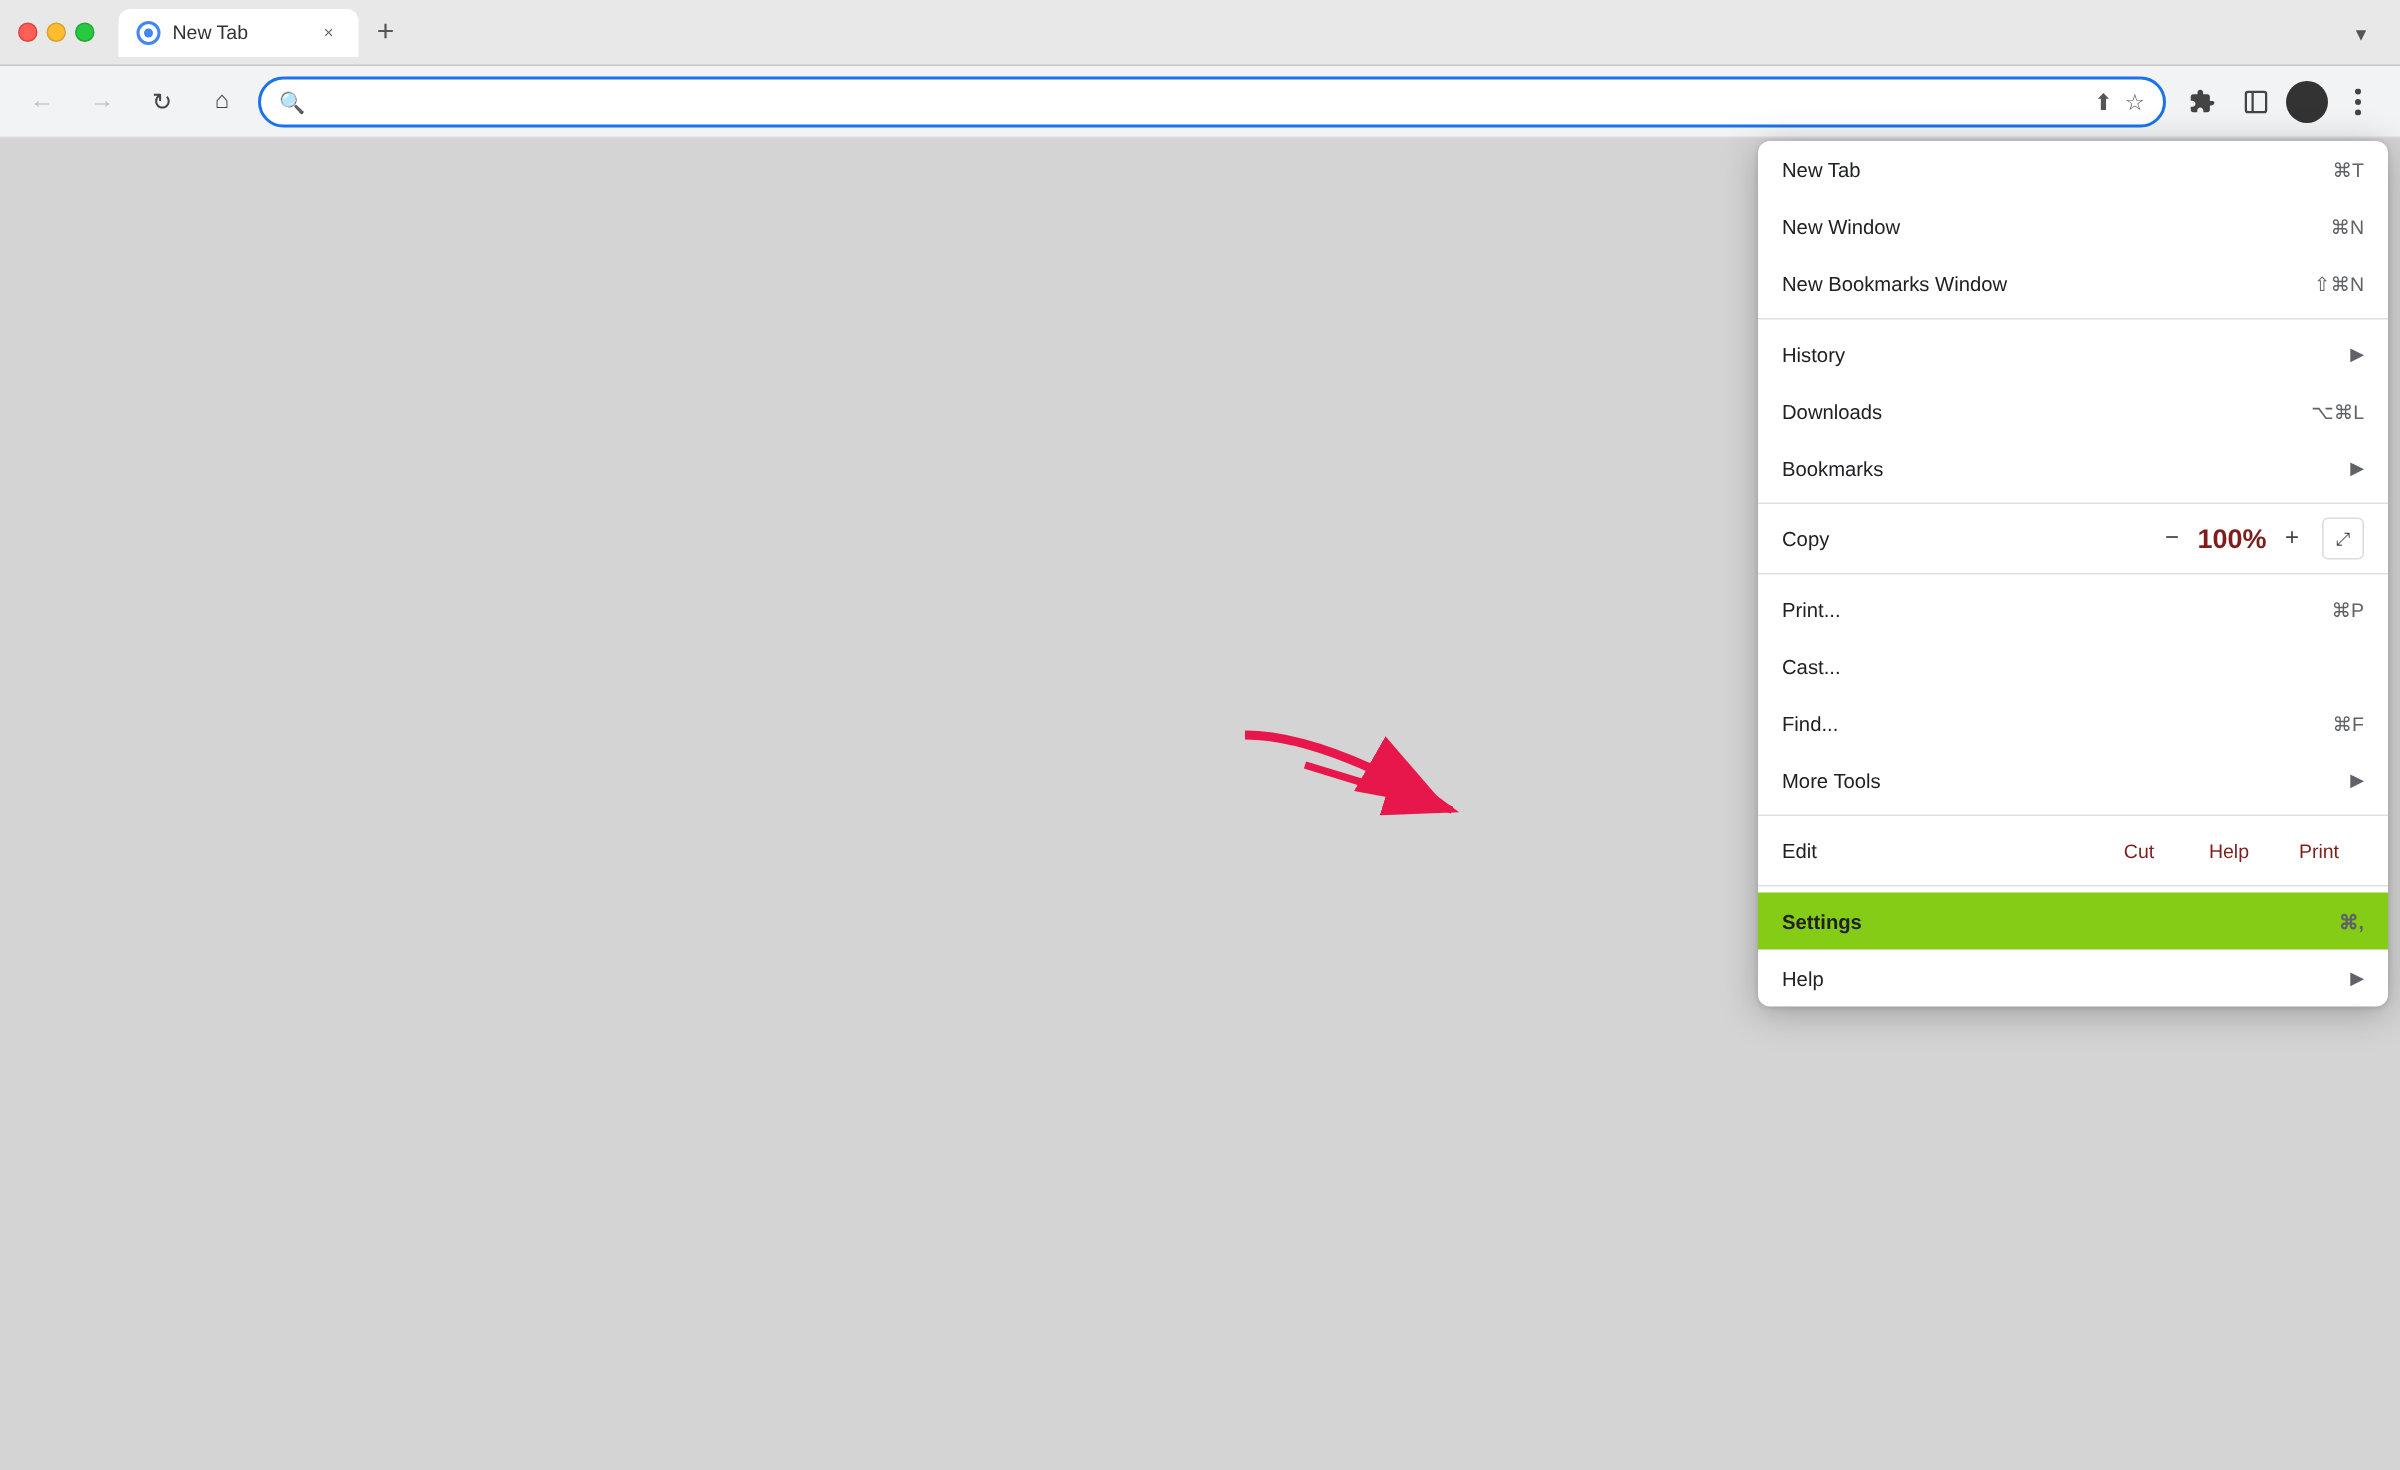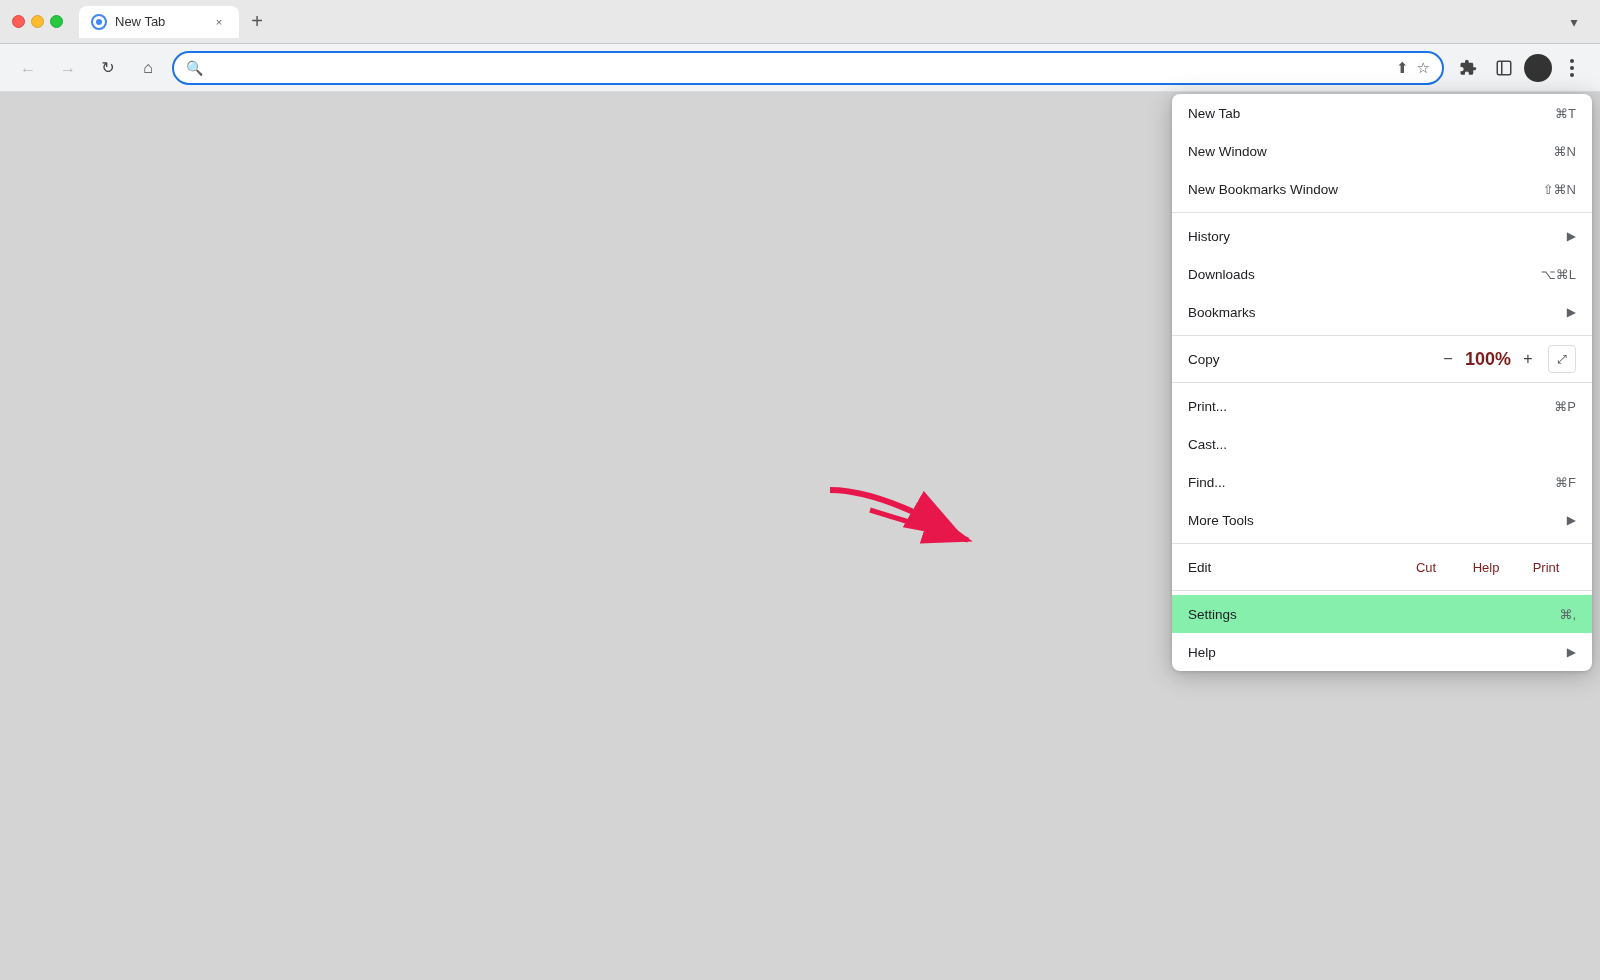--- a/index.html
+++ b/index.html
@@ -214,21 +214,22 @@
       display: flex;
       align-items: center;
       height: 38px;
       padding: 0 16px;
       cursor: pointer;
       font-size: 13.5px;
       color: #202124;
       position: relative;
     }
     .menu-item.highlighted {
-      background: #86efac;
+      background: #84cc16;
+      font-weight: bold;
     }
     .menu-item-label {
       flex: 1;
     }
     .menu-item-shortcut {
       color: #5f6368;
       font-size: 13px;
       margin-left: auto;
     }
     .menu-item-arrow {

